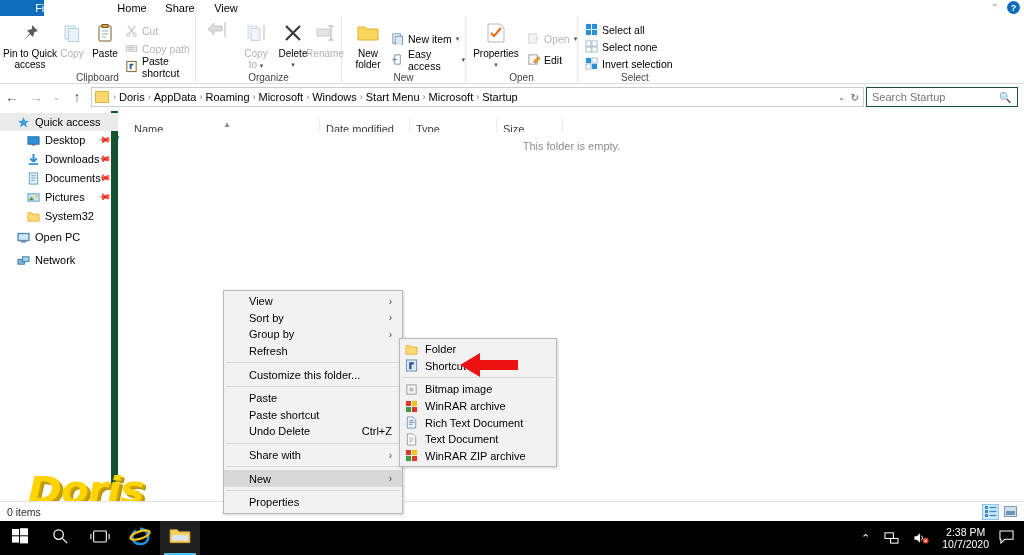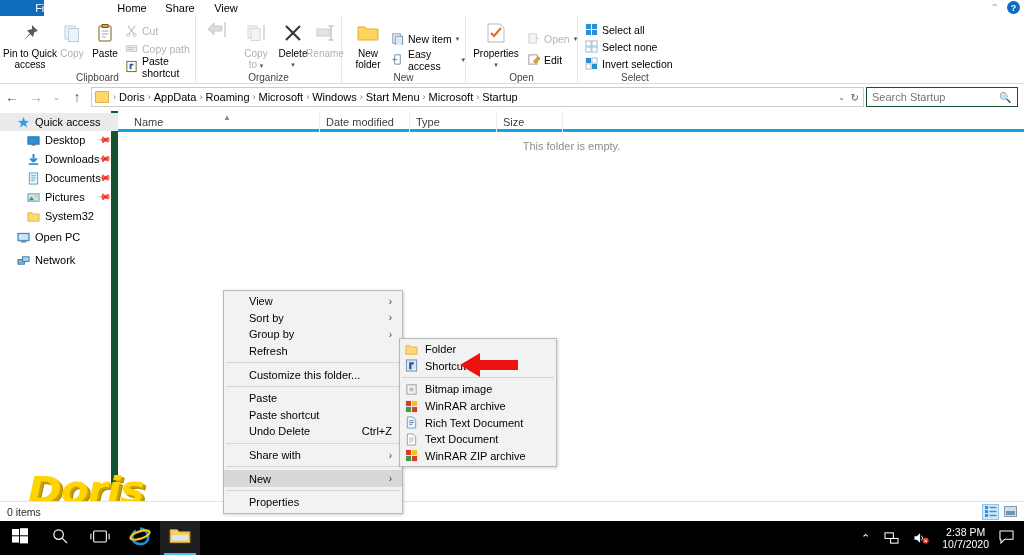--- a/index.html
+++ b/index.html
@@ -96,21 +96,21 @@
     position: relative;
   }
   .searchbox input {
     border: none; outline: none; font-size: 11px; color: #767676;
     width: 100%; background: transparent; font-family: "Liberation Sans", sans-serif;
   }
   .search-mag { position: absolute; right: 5px; font-size: 10px; color: #666; }
 
   
   .colhead {
-    position: absolute; top: 111px; left: 118px; width: 906px; height: 21px;
+    position: absolute; top: 118px; left: 118px; width: 906px; height: 21px;
     background: #ffffff; border-bottom: 3px solid #0ea5e9;
   }
   .col {
     position: absolute; top: 0; height: 21px;
     display: flex; align-items: center; font-size: 11px; color: #3d3d3d;
     border-right: 1px solid #ececec; padding-left: 6px;
   }
   .sortcaret { position: absolute; top: 2px; left: 95px; font-size: 8px; color: #888; }
 
   

